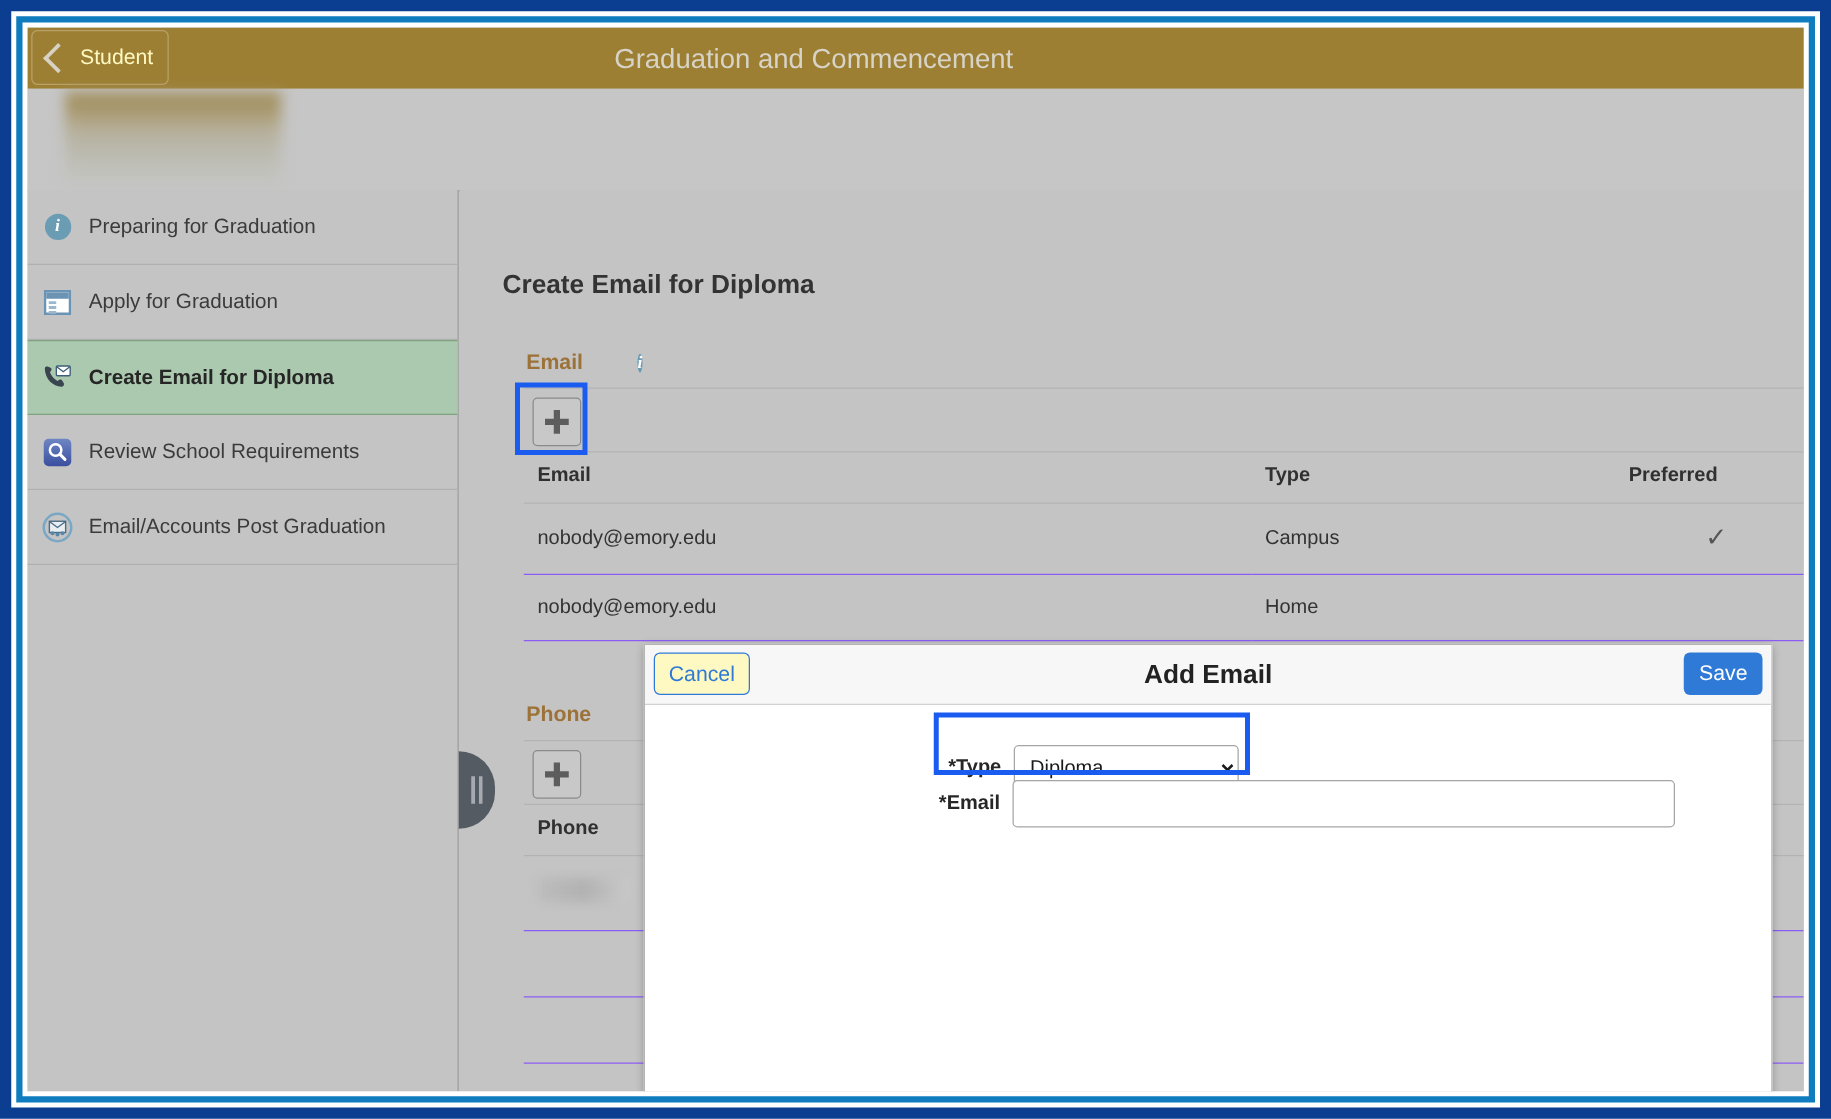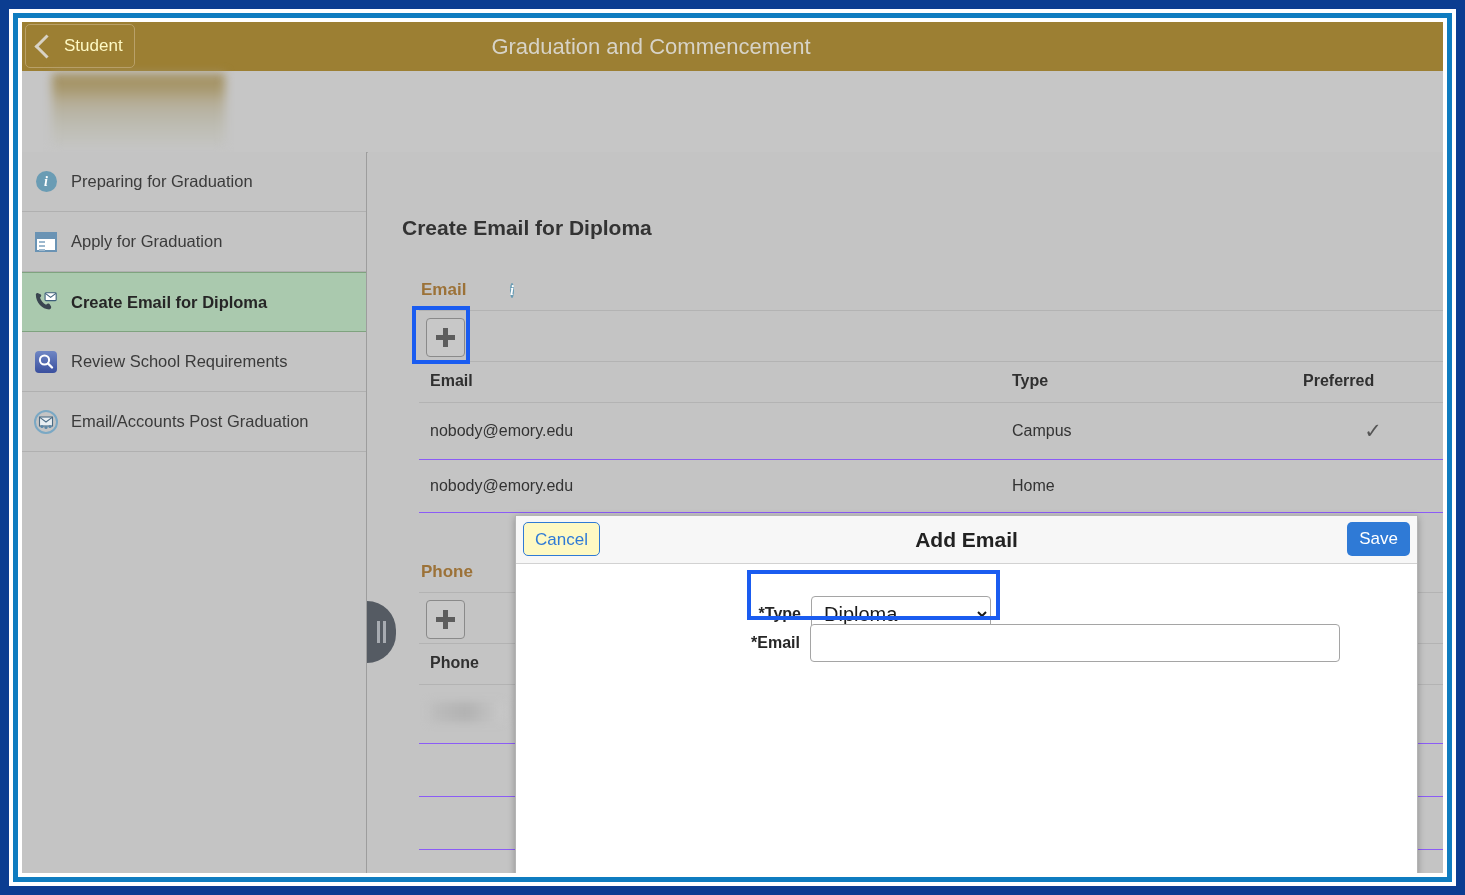--- a/index.html
+++ b/index.html
@@ -459,21 +459,21 @@
     font-size: 16px;
     font-weight: bold;
     color: #262626;
     text-align: right;
     width: 62px;
     margin-right: 10px;
   }
   #type-select {
     width: 180px;
     height: 36px;
-    font-size: 20px;
+    font-size: 16px;
     font-family: "Liberation Sans", sans-serif;
     color: #1a1a1a;
     border: 1px solid #a5a5a5;
     border-radius: 4px;
     background: #ffffff;
     padding-left: 8px;
     box-sizing: border-box;
   }
   #email-input {
     width: 530px;

